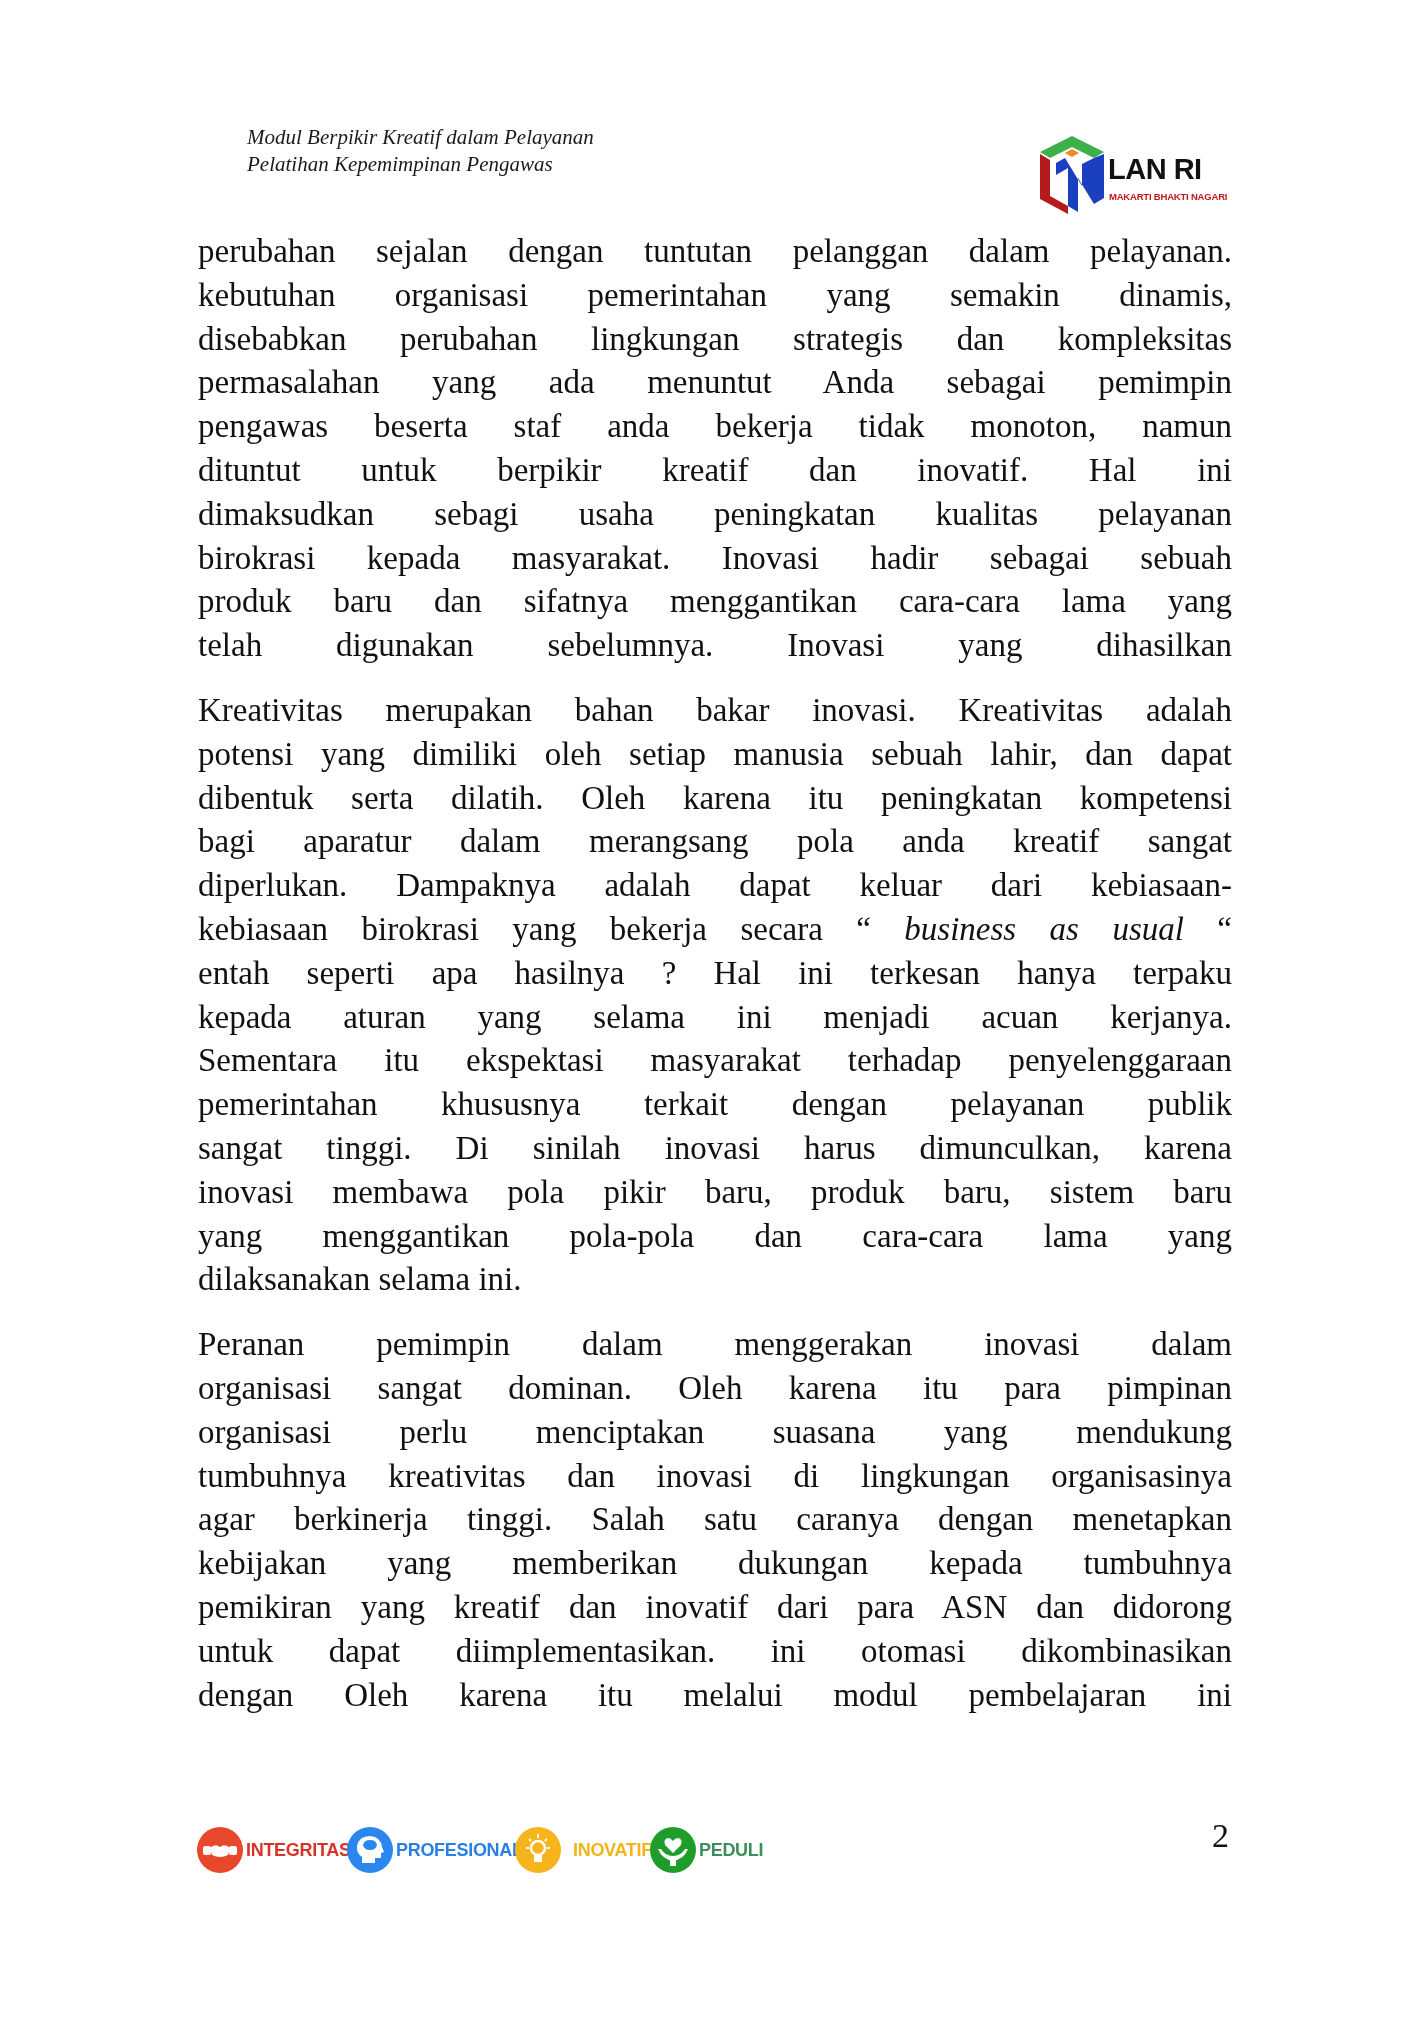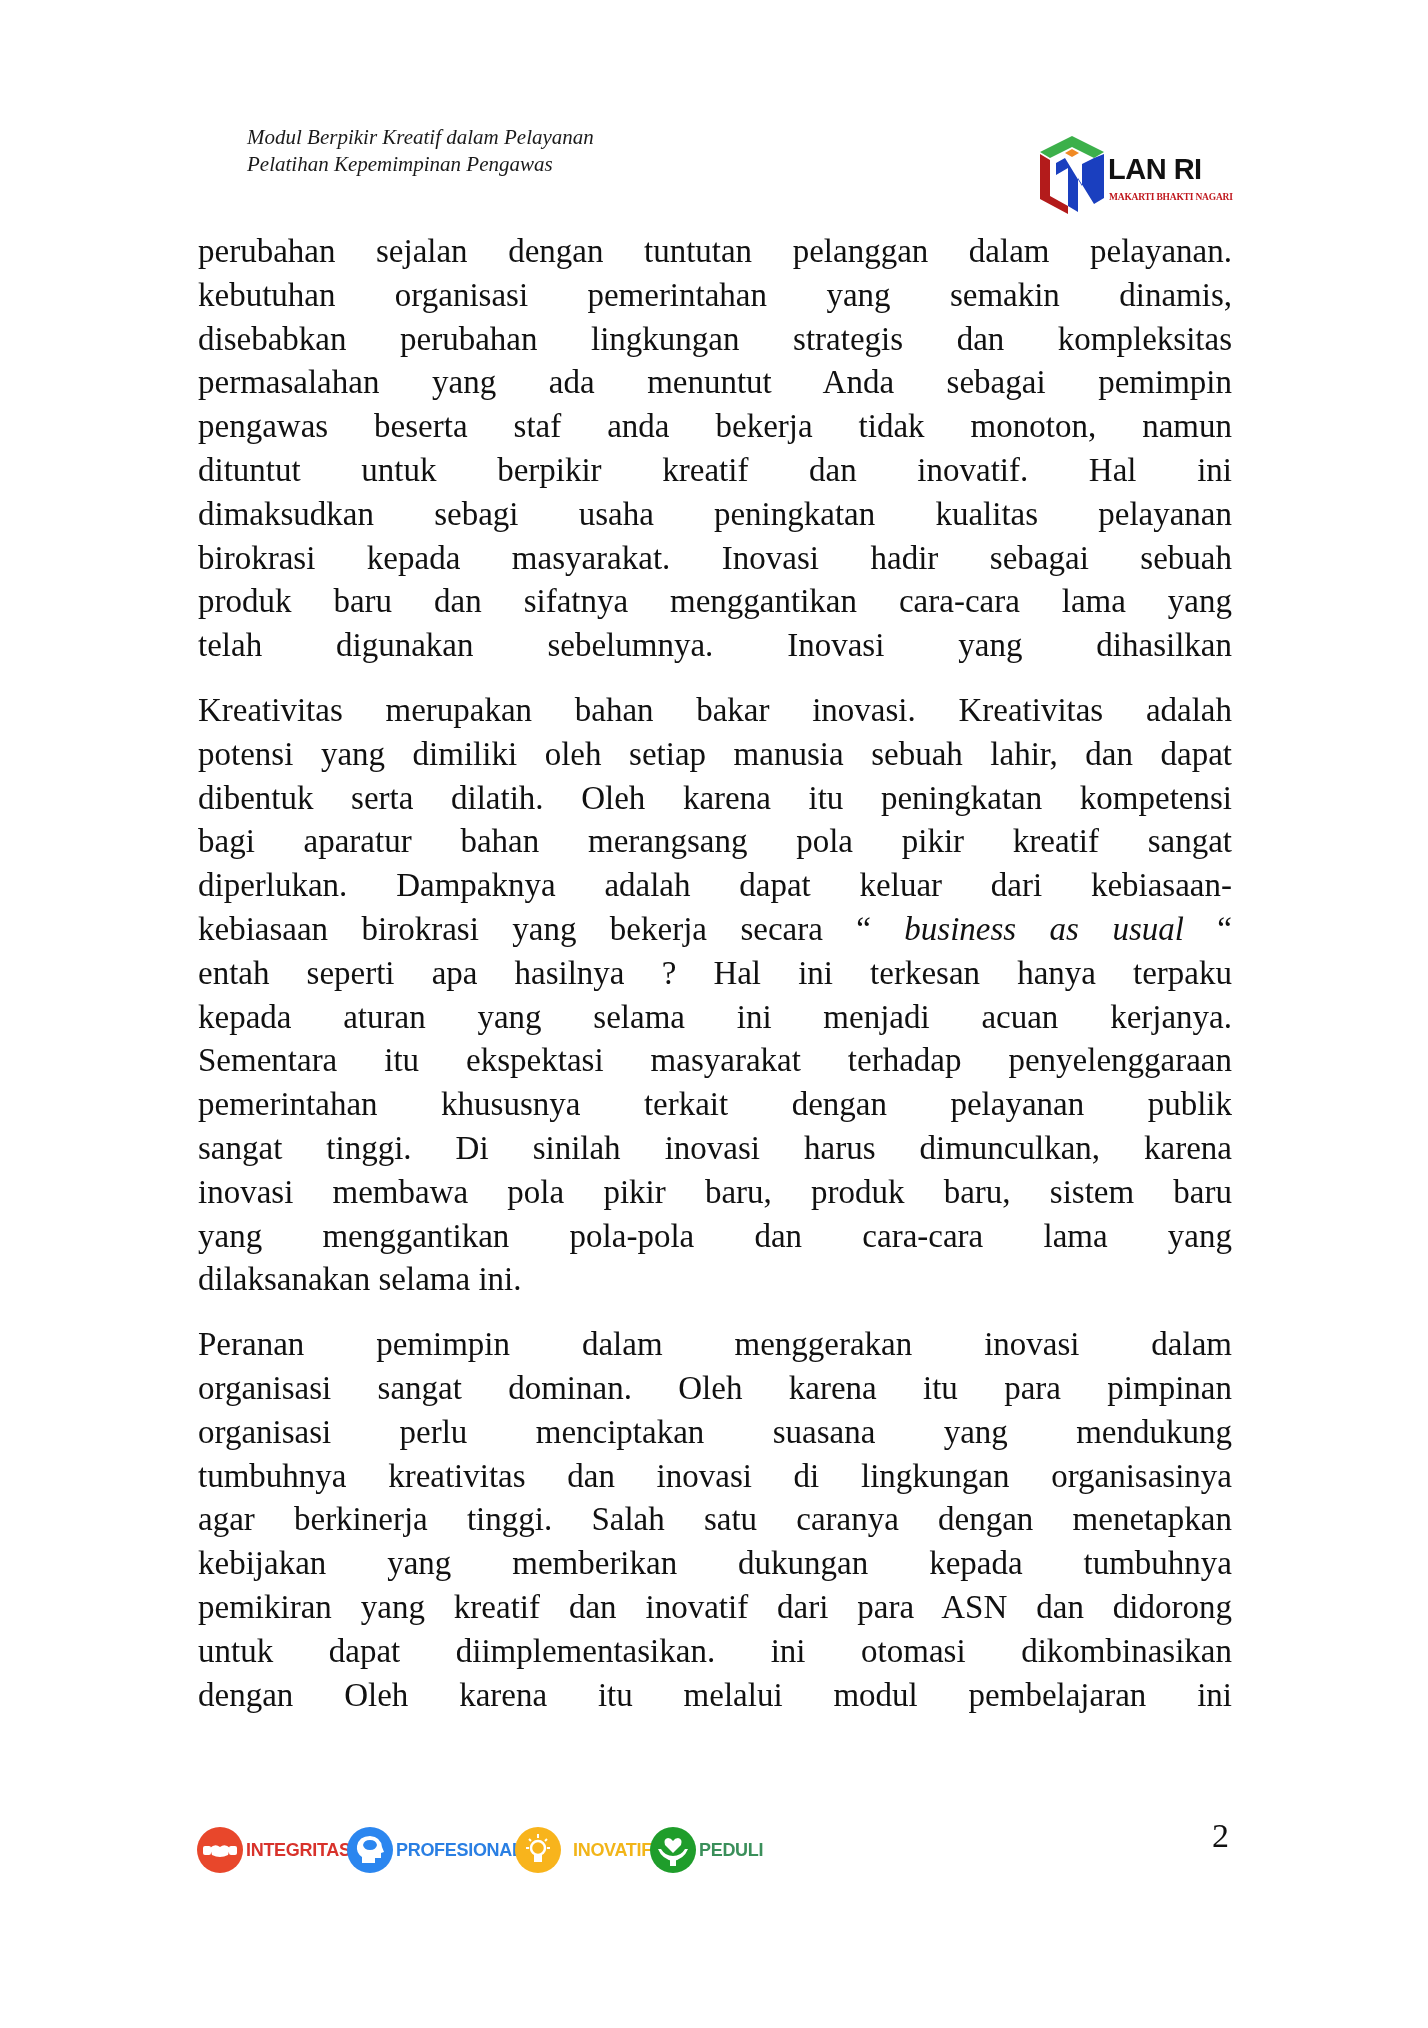--- a/index.html
+++ b/index.html
@@ -5,21 +5,21 @@
   html, body { margin: 0; padding: 0; background: #ffffff; }
   body { width: 1428px; height: 2028px; position: relative; overflow: hidden; color: #111; }
   .page { position: absolute; left: 0; top: 0; width: 1428px; height: 1596px; background: #fff; }
 
   .running-header { position: absolute; left: 247px; top: 124px; font-family: "Liberation Serif", serif; font-style: italic; font-size: 21px; line-height: 27px; color: #1a1a1a; }
   .running-header div { white-space: nowrap; }
 
   .logo { position: absolute; left: 1038px; top: 134px; width: 195px; height: 82px; }
   .logo svg { position: absolute; left: 0; top: 0; }
   .logo .name { position: absolute; left: 70px; top: 16px; font-family: "Liberation Sans", sans-serif; font-weight: bold; font-size: 29px; line-height: 38px; color: #111; letter-spacing: -0.5px; white-space: nowrap; }
-  .logo .tag { position: absolute; left: 71px; top: 58px; font-family: Liberation Serif, serif; font-weight: bold; font-size: 9.5px; line-height: 10px; color: #c0171d; white-space: nowrap; letter-spacing: -0.2px; }
+  .logo .tag { position: absolute; left: 71px; top: 58px; font-family: Liberation Sans, sans-serif; font-weight: bold; font-size: 9.5px; line-height: 10px; color: #c0171d; white-space: nowrap; letter-spacing: -0.2px; }
 
   .body-text { position: absolute; left: 198px; top: 230px; width: 1034px; font-family: "Liberation Serif", serif; font-size: 33px; color: #111; }
   .para { margin: 0 0 21px 0; }
   .line { height: 43.8px; line-height: 43.8px; white-space: nowrap; text-align: justify; text-align-last: justify; overflow: hidden; }
   .line.last { text-align-last: left; }
   .line i { font-style: italic; }
 
   .footer-values { position: absolute; left: 197px; top: 1827px; height: 46px; width: 600px; }
   .val { position: absolute; top: 0; height: 46px; }
   .val .circle { position: absolute; left: 0; top: 0; width: 46px; height: 46px; border-radius: 50%; }
@@ -64,21 +64,21 @@
       <div class="line">dimaksudkan sebagi usaha peningkatan kualitas pelayanan</div>
       <div class="line">birokrasi kepada masyarakat. Inovasi hadir sebagai sebuah</div>
       <div class="line">produk baru dan sifatnya menggantikan cara-cara lama yang</div>
       <div class="line">telah digunakan sebelumnya. Inovasi  yang dihasilkan</div>
     </div>
 
     <div class="para">
       <div class="line">Kreativitas merupakan bahan bakar inovasi. Kreativitas adalah</div>
       <div class="line">potensi yang dimiliki oleh setiap manusia sebuah lahir, dan dapat</div>
       <div class="line">dibentuk serta dilatih. Oleh karena itu  peningkatan kompetensi</div>
-      <div class="line">bagi aparatur bahan merangsang pola pikir kreatif sangat</div>
+      <div class="line">bagi aparatur dalam merangsang pola anda kreatif sangat</div>
       <div class="line">diperlukan. Dampaknya adalah  dapat keluar dari kebiasaan-</div>
       <div class="line"><span>kebiasaan birokrasi yang bekerja secara “ </span><i>business as usual</i><span> “</span></div>
       <div class="line">entah seperti apa hasilnya ? Hal ini terkesan hanya terpaku</div>
       <div class="line">kepada aturan yang selama ini menjadi acuan kerjanya.</div>
       <div class="line">Sementara itu ekspektasi masyarakat terhadap penyelenggaraan</div>
       <div class="line">pemerintahan khususnya terkait dengan pelayanan publik</div>
       <div class="line">sangat tinggi. Di sinilah inovasi harus  dimunculkan, karena</div>
       <div class="line">inovasi membawa pola pikir baru, produk baru, sistem baru</div>
       <div class="line">yang menggantikan pola-pola dan cara-cara lama yang</div>
       <div class="line last">dilaksanakan selama ini.</div>

